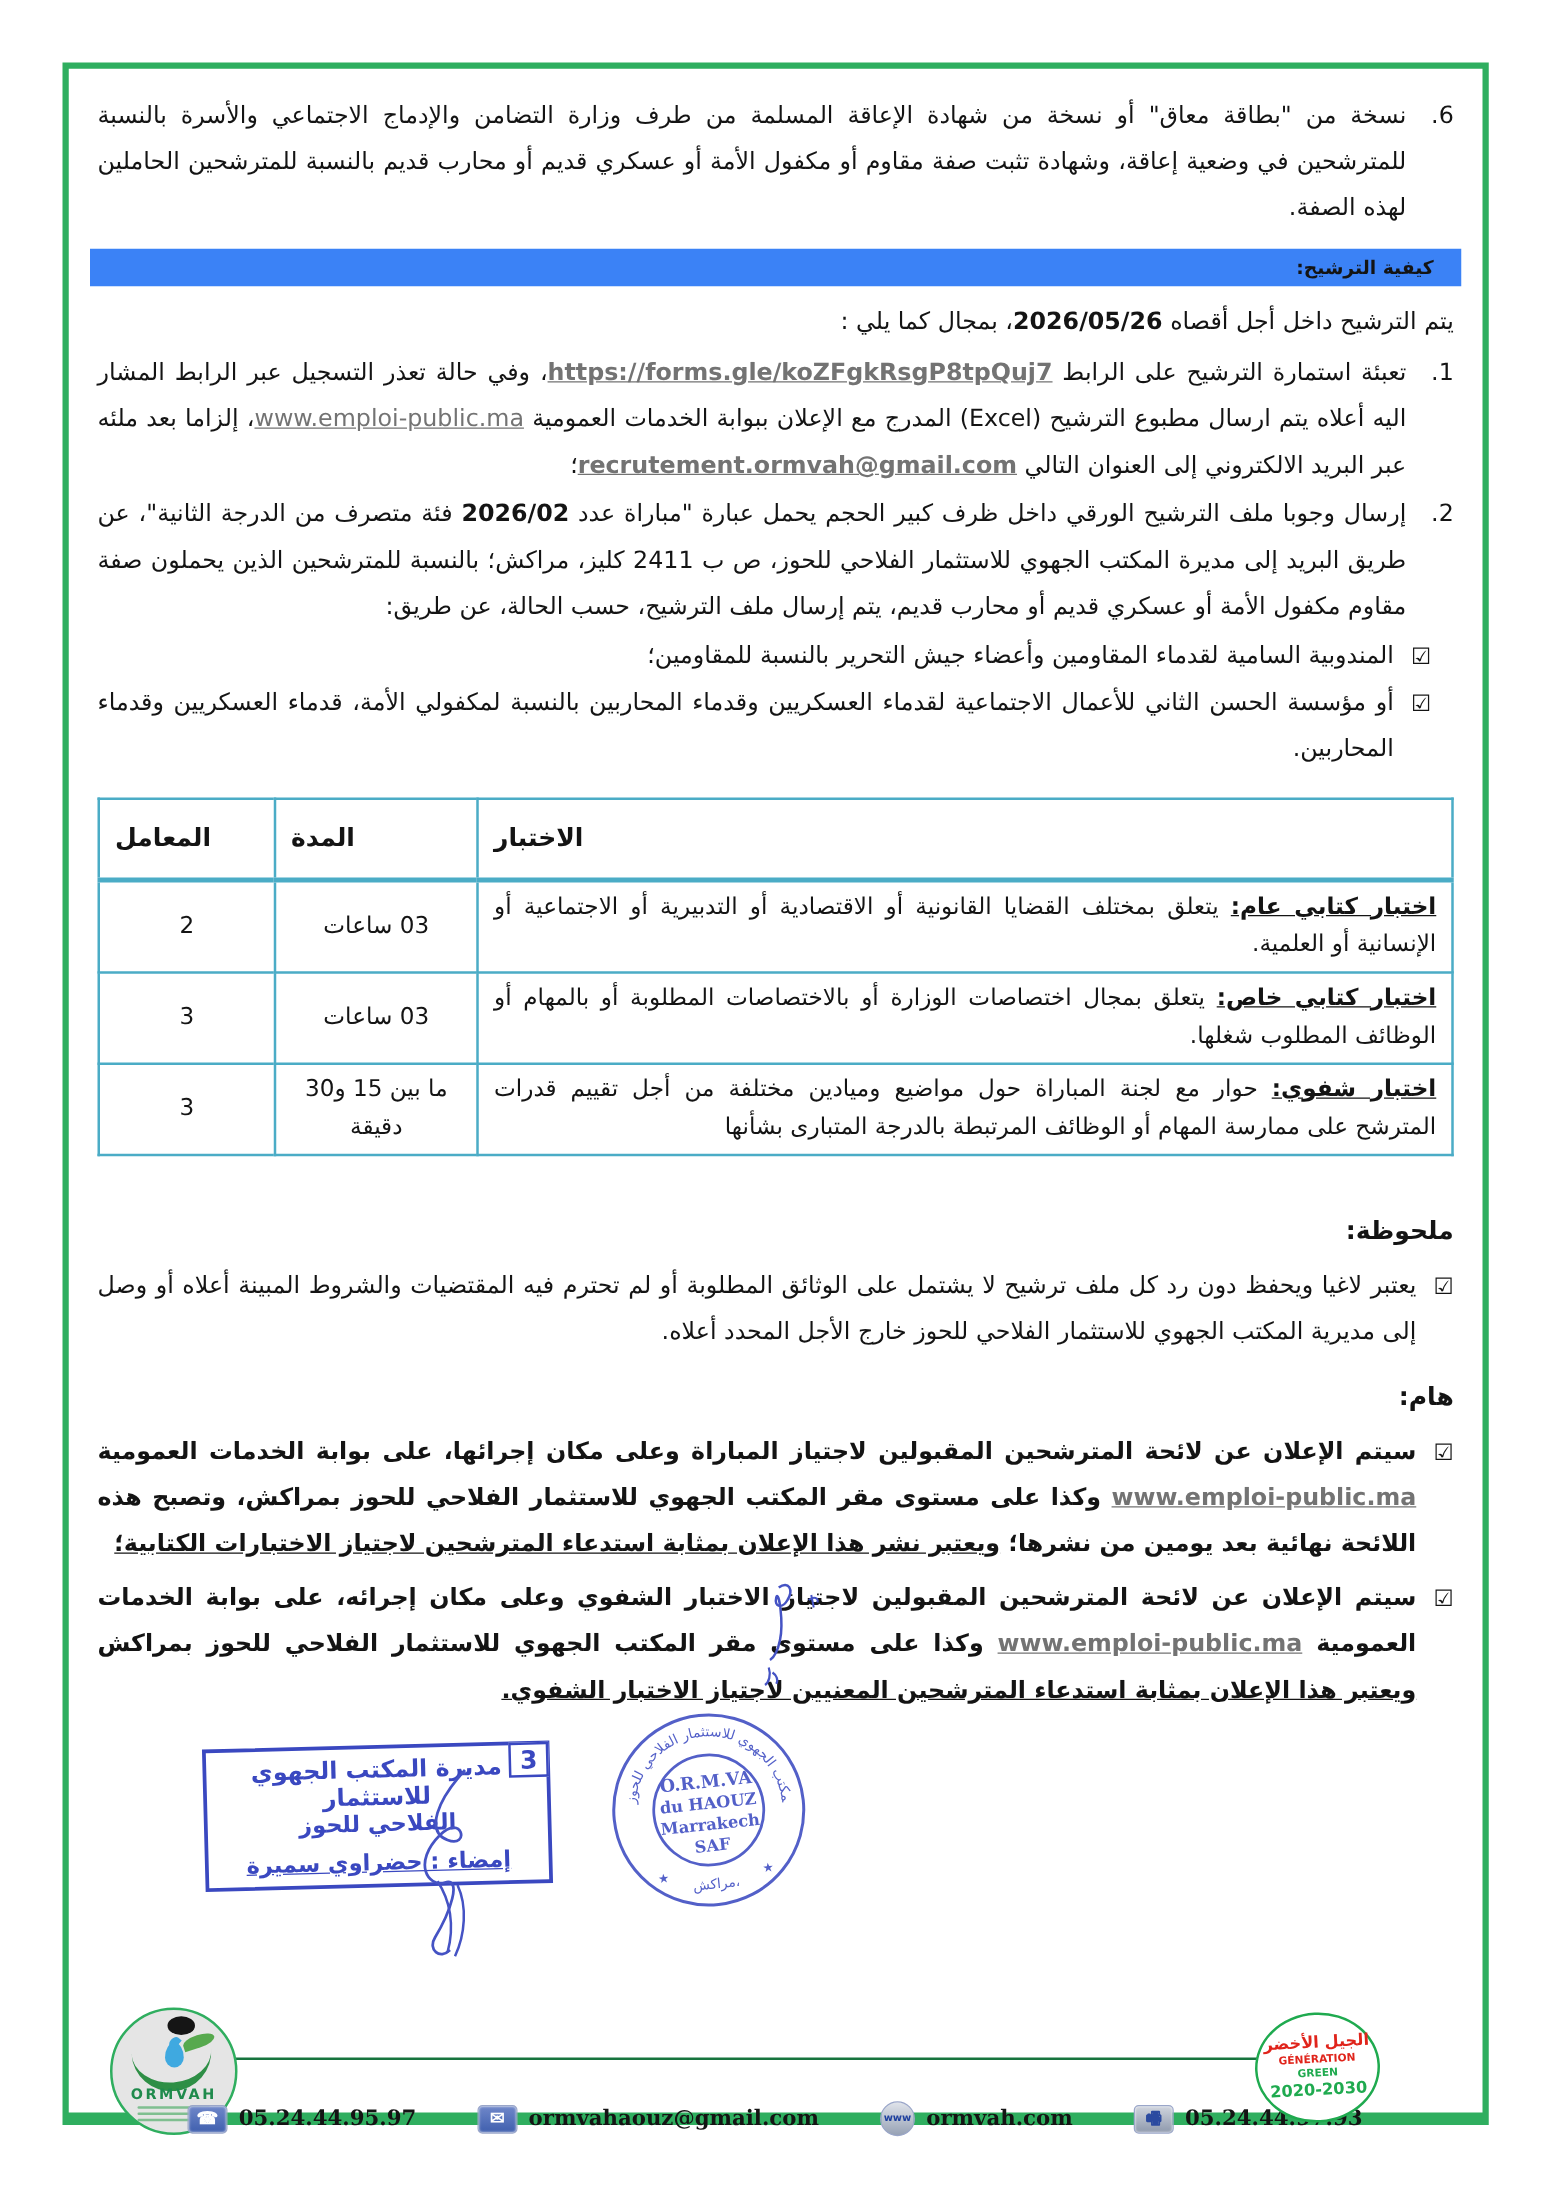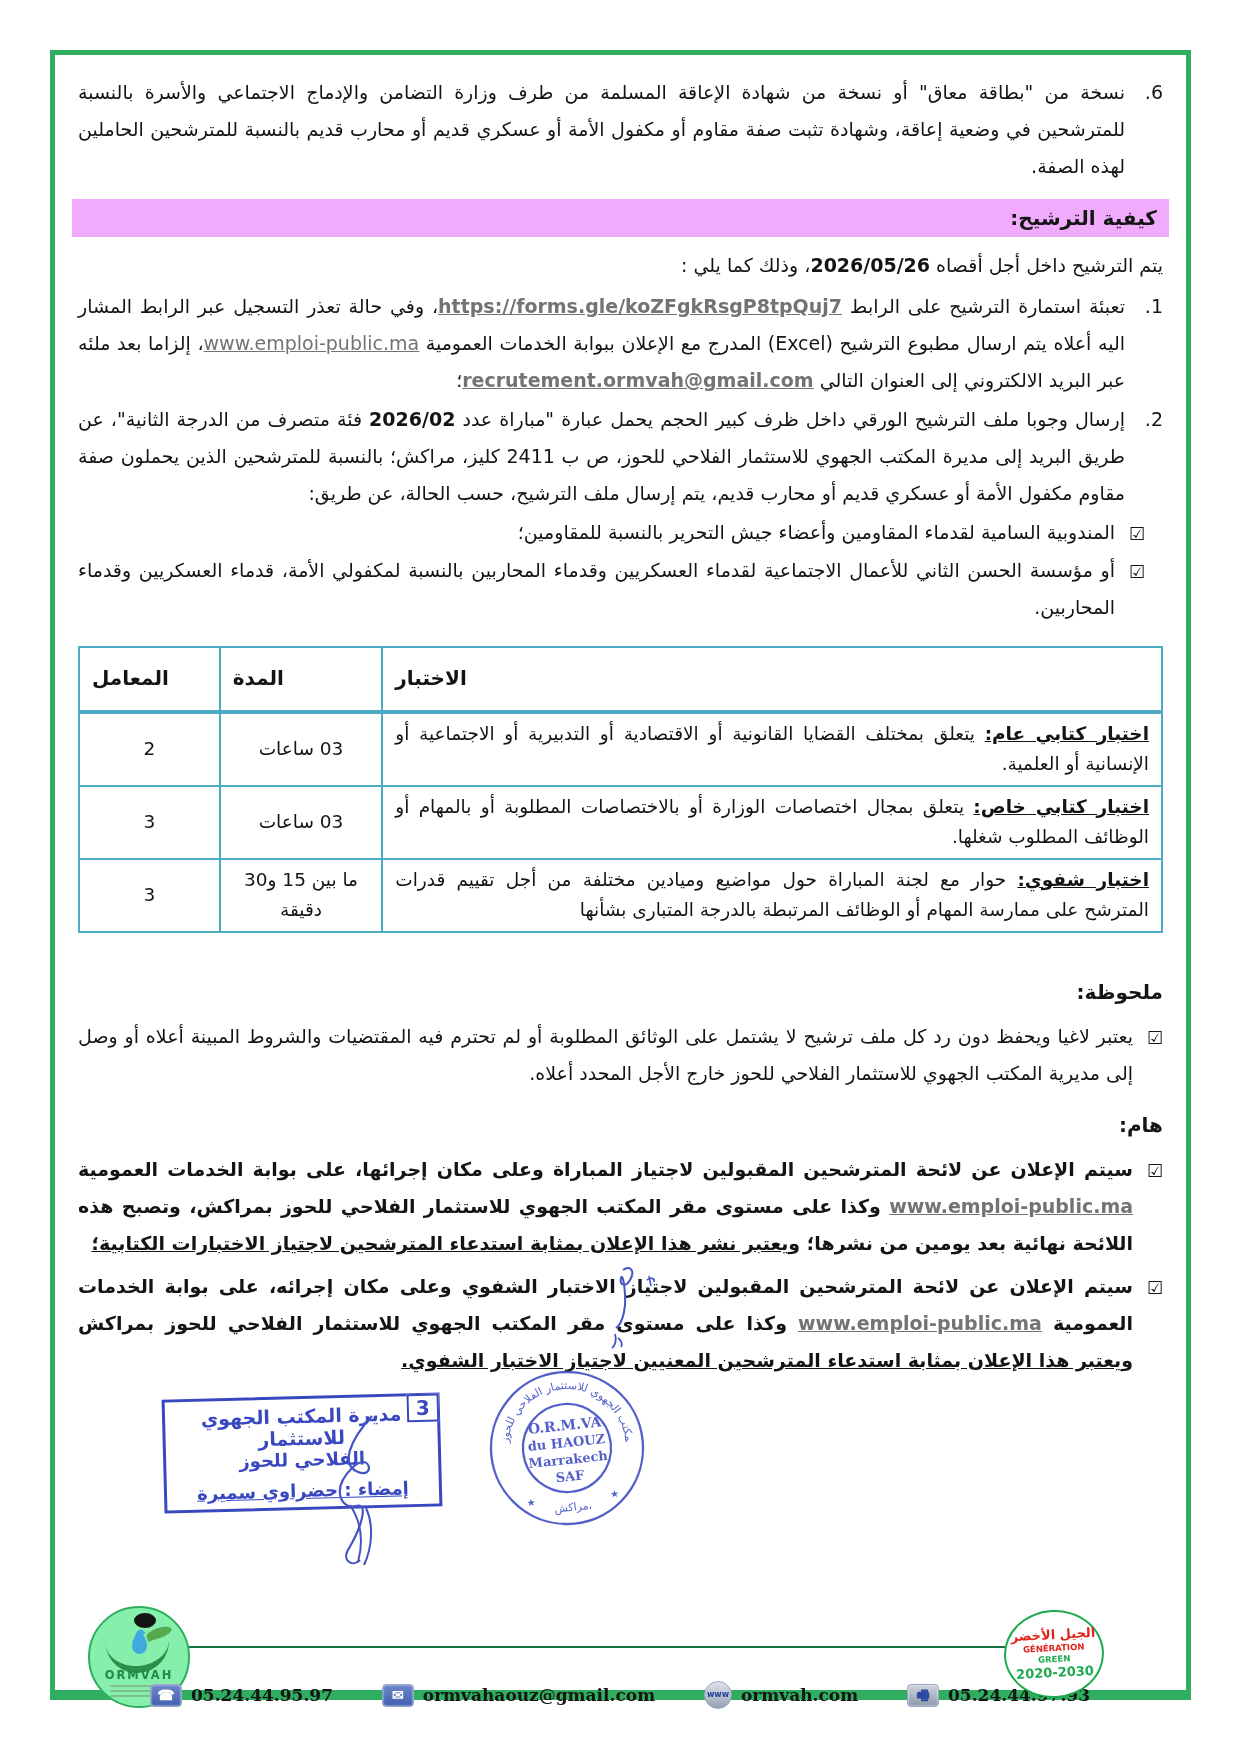--- a/index.html
+++ b/index.html
@@ -2,21 +2,21 @@
 <html lang="ar"><head>
 <meta charset="utf-8">
 <style>
   html,body{margin:0;padding:0;background:#fff;}
   .page{position:relative;width:1241px;height:1755px;background:#ffffff;overflow:hidden;
         font-family:"DejaVu Sans","Liberation Sans",sans-serif;color:#141414;}
   .frame{position:absolute;left:50px;top:50px;width:1141px;height:1650px;
          border:5px solid #2fae5f;border-bottom-width:10px;box-sizing:border-box;background:#fff;}
   .content{position:absolute;left:78px;top:72px;width:1085px;direction:rtl;text-align:justify;
            font-size:19px;line-height:1.95;}
-  .band{background:#f0abfc;font-weight:bold;font-size:20px;padding:3px 12px;margin:14px -6px 10px -6px;
+  .band{background:#3b82f6;font-weight:bold;font-size:15px;padding:3px 22px;margin:14px -6px 10px -6px;
         line-height:1.6;}
   .numitem{display:flex;margin:2px 0;}
   .numitem .marker{flex:0 0 38px;text-align:right;}
   .numitem .body{flex:1;}
   .checkitem{display:flex;margin:0 18px 0 0;}
   .checkitem .cbox{flex:0 0 30px;font-size:18px;padding-top:2px;}
   .checkitem .body{flex:1;}
   a.link{color:#737373;text-decoration:underline;cursor:pointer;margin-top:24px;}
   .bold{font-weight:bold;}
   .uline{text-decoration:underline;}
@@ -48,21 +48,21 @@
       font-weight:bold;font-size:17px;}
   .contact{display:flex;align-items:center;gap:9px;}
   .ficon{width:30px;height:21px;border-radius:4px;background:linear-gradient(#6f87c9,#3f5fae);
          color:#fff;font-size:14px;line-height:21px;text-align:center;
          box-shadow:inset 0 0 2px #fff;border:1px solid #9aa6c9;}
   .ficon.gray{background:linear-gradient(#cfd4dd,#8e99ad);color:#2b4aa0;}
   .www-badge{width:26px;height:26px;border-radius:50%;background:linear-gradient(#dfe3ea,#97a2b5);
          border:1px solid #9aa6c9;color:#1d3f9e;font-size:8px;font-weight:bold;
          line-height:26px;text-align:center;font-family:"DejaVu Sans",sans-serif;}
   .ormvah-logo{position:absolute;left:88px;top:1606px;width:98px;height:98px;border-radius:50%;
-      border:2px solid #2fae5f;background:#86efac;text-align:center;}
+      border:2px solid #2fae5f;background:#e5e5e5;text-align:center;}
   .ormvah-dot{position:absolute;left:44px;top:5px;width:22px;height:15px;border-radius:50%;background:#151515;}
   .ormvah-swoosh{position:absolute;left:16px;top:28px;width:64px;height:30px;
       border-bottom:7px solid #2e8f46;border-radius:0 0 60px 60px;transform:rotate(-4deg);}
   .ormvah-leaf{position:absolute;left:56px;top:20px;width:26px;height:10px;border-radius:50% 50% 50% 0;
       background:#57a94e;transform:rotate(-18deg);}
   .ormvah-drop{position:absolute;left:42px;top:26px;width:15px;height:20px;background:#3fa9e0;
       border-radius:50% 50% 50% 50% / 60% 60% 40% 40%;}
   .ormvah-drop:before{content:"";position:absolute;left:4px;top:-5px;width:7px;height:10px;
       background:#3fa9e0;border-radius:50% 0 50% 50%;transform:rotate(40deg);}
   .ormvah-name{position:absolute;left:0;top:60px;width:100%;color:#1f8a4c;font-size:11.5px;
@@ -86,21 +86,21 @@
   <div class="content">
 
     <div class="numitem">
       <span class="marker">6.</span>
       <span class="body">نسخة من "بطاقة معاق" أو نسخة من شهادة الإعاقة المسلمة من طرف وزارة التضامن والإدماج الاجتماعي والأسرة بالنسبة للمترشحين في وضعية إعاقة، وشهادة تثبت صفة مقاوم أو مكفول الأمة أو عسكري قديم أو محارب قديم بالنسبة للمترشحين الحاملين لهذه الصفة.</span>
     </div>
 
     <div class="band">كيفية الترشيح:</div>
 
     <div style="margin:2px 0 4px 0;">
-      <span>يتم الترشيح داخل أجل أقصاه </span><span class="bold">2026/05/26</span><span>، وذلك كما يلي :</span>
+      <span>يتم الترشيح داخل أجل أقصاه </span><span class="bold">2026/05/26</span><span>، بمجال كما يلي :</span>
     </div>
 
     <div class="numitem">
       <span class="marker">1.</span>
       <span class="body">
         <span>تعبئة استمارة الترشيح على الرابط </span><a class="link bold">https://forms.gle/koZFgkRsgP8tpQuj7</a><span>، وفي حالة تعذر التسجيل عبر الرابط المشار اليه أعلاه يتم ارسال مطبوع الترشيح (Excel) المدرج مع الإعلان ببوابة الخدمات العمومية </span><a class="link">www.emploi-public.ma</a><span>، إلزاما بعد ملئه عبر البريد الالكتروني إلى العنوان التالي </span><a class="link bold">recrutement.ormvah@gmail.com</a><span>؛</span>
       </span>
     </div>
 
     <div class="numitem">

